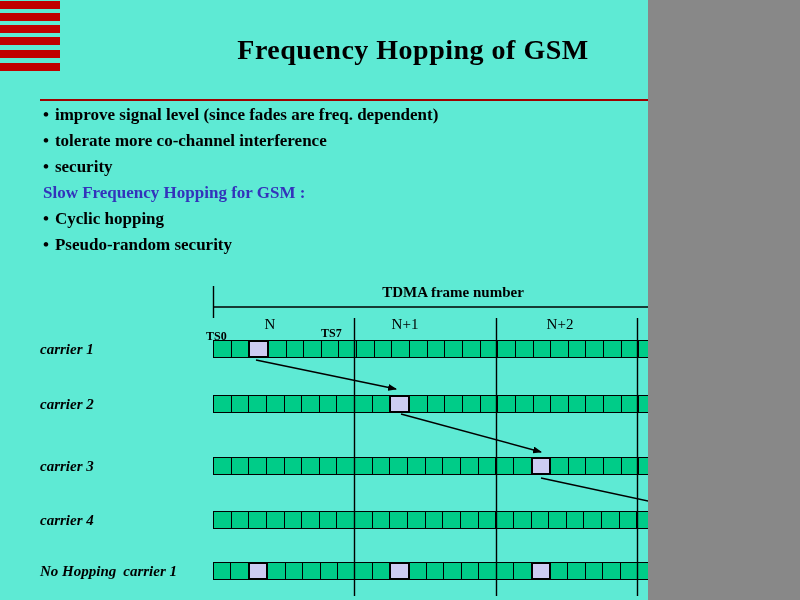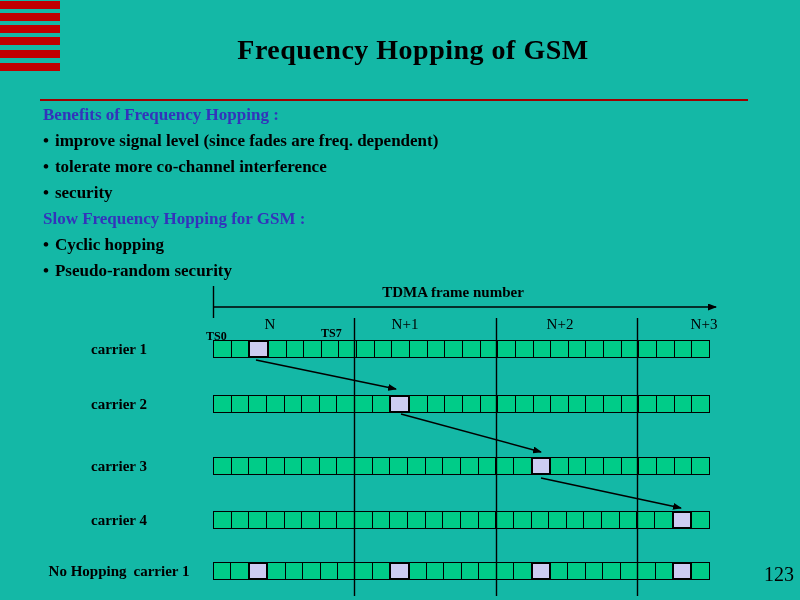--- a/index.html
+++ b/index.html
@@ -5,21 +5,21 @@
   :root{
     --slot-green:#00CC88;
     --slot-highlight:#CCCCF2;
     --divider-red:#A00000;
     --logo-red:#C00000;
     --heading-blue:#3333BB;
   }
   html,body{margin:0;padding:0;}
   body{background:#888;}
   .slide{
-    position:relative; width:800px; height:600px; background:#14b8a6;
+    position:relative; width:648px; height:600px; background:#5eead4;
     overflow:hidden; font-family:"Liberation Serif", serif; color:#000;
   }
   
   .logo{position:absolute; left:0; top:0; width:60px; height:75px;}
   .stripe{position:absolute; left:0; width:60px; height:8px; background:var(--logo-red);}
   
   .title{
     position:absolute; left:0; top:34px; width:826px; text-align:center;
     font-size:28px; font-weight:bold; letter-spacing:0.5px;
   }
@@ -31,22 +31,22 @@
   .b{margin-right:6px;}
   
   .dlabel{position:absolute; white-space:nowrap;}
   .axis-label{top:284px; left:453px; transform:translateX(-50%); font-size:15px; font-weight:bold;}
   .frame-label{top:316px; transform:translateX(-50%); font-size:15px;}
   .ts-label{font-size:12px; font-weight:bold;}
   .page-number{position:absolute; left:764px; top:563px; font-size:20px;}
   
   .carrier-label{
     position:absolute; left:40px; width:158px; height:18px;
-    display:flex; justify-content:center; align-items:center;
-    font-size:15px; font-weight:bold; white-space:nowrap;
+    display:flex; justify-content:flex-start; align-items:center;
+    font-size:15px; font-weight:bold; white-space:nowrap;font-style:italic;
   }
   .carrier-label .prefix{margin-right:7px;}
   .cell-row{position:absolute; left:213px; width:497px; height:18px; display:flex;}
   .cell{flex:1; background:var(--slot-green); border:1px solid #000; margin-left:-1px;}
   .cell:first-child{margin-left:0;}
   .cell.hl{background:var(--slot-highlight); border:2px solid #000; z-index:2;}
   
   .overlay{position:absolute; left:0; top:0; pointer-events:none;}
 </style>
 </head>
@@ -60,21 +60,20 @@
     <div class="stripe" style="top:25px"></div>
     <div class="stripe" style="top:37px"></div>
     <div class="stripe" style="top:50px"></div>
     <div class="stripe" style="top:63px"></div>
   </div>
 
   <div class="title">Frequency Hopping of GSM</div>
   <div class="divider"></div>
 
   <div class="textblock">
-    <div class="line heading">Benefits of Frequency Hopping :</div>
     <div class="line"><span class="b">•</span><span>improve signal level (since fades are freq. dependent)</span></div>
     <div class="line"><span class="b">•</span><span>tolerate more co-channel interference</span></div>
     <div class="line"><span class="b">•</span><span>security</span></div>
     <div class="line heading">Slow Frequency Hopping for GSM :</div>
     <div class="line"><span class="b">•</span><span>Cyclic hopping</span></div>
     <div class="line"><span class="b">•</span><span>Pseudo-random security</span></div>
   </div>
 
   <div class="dlabel axis-label">TDMA frame number</div>
   <div class="dlabel frame-label" style="left:270px">N</div>

